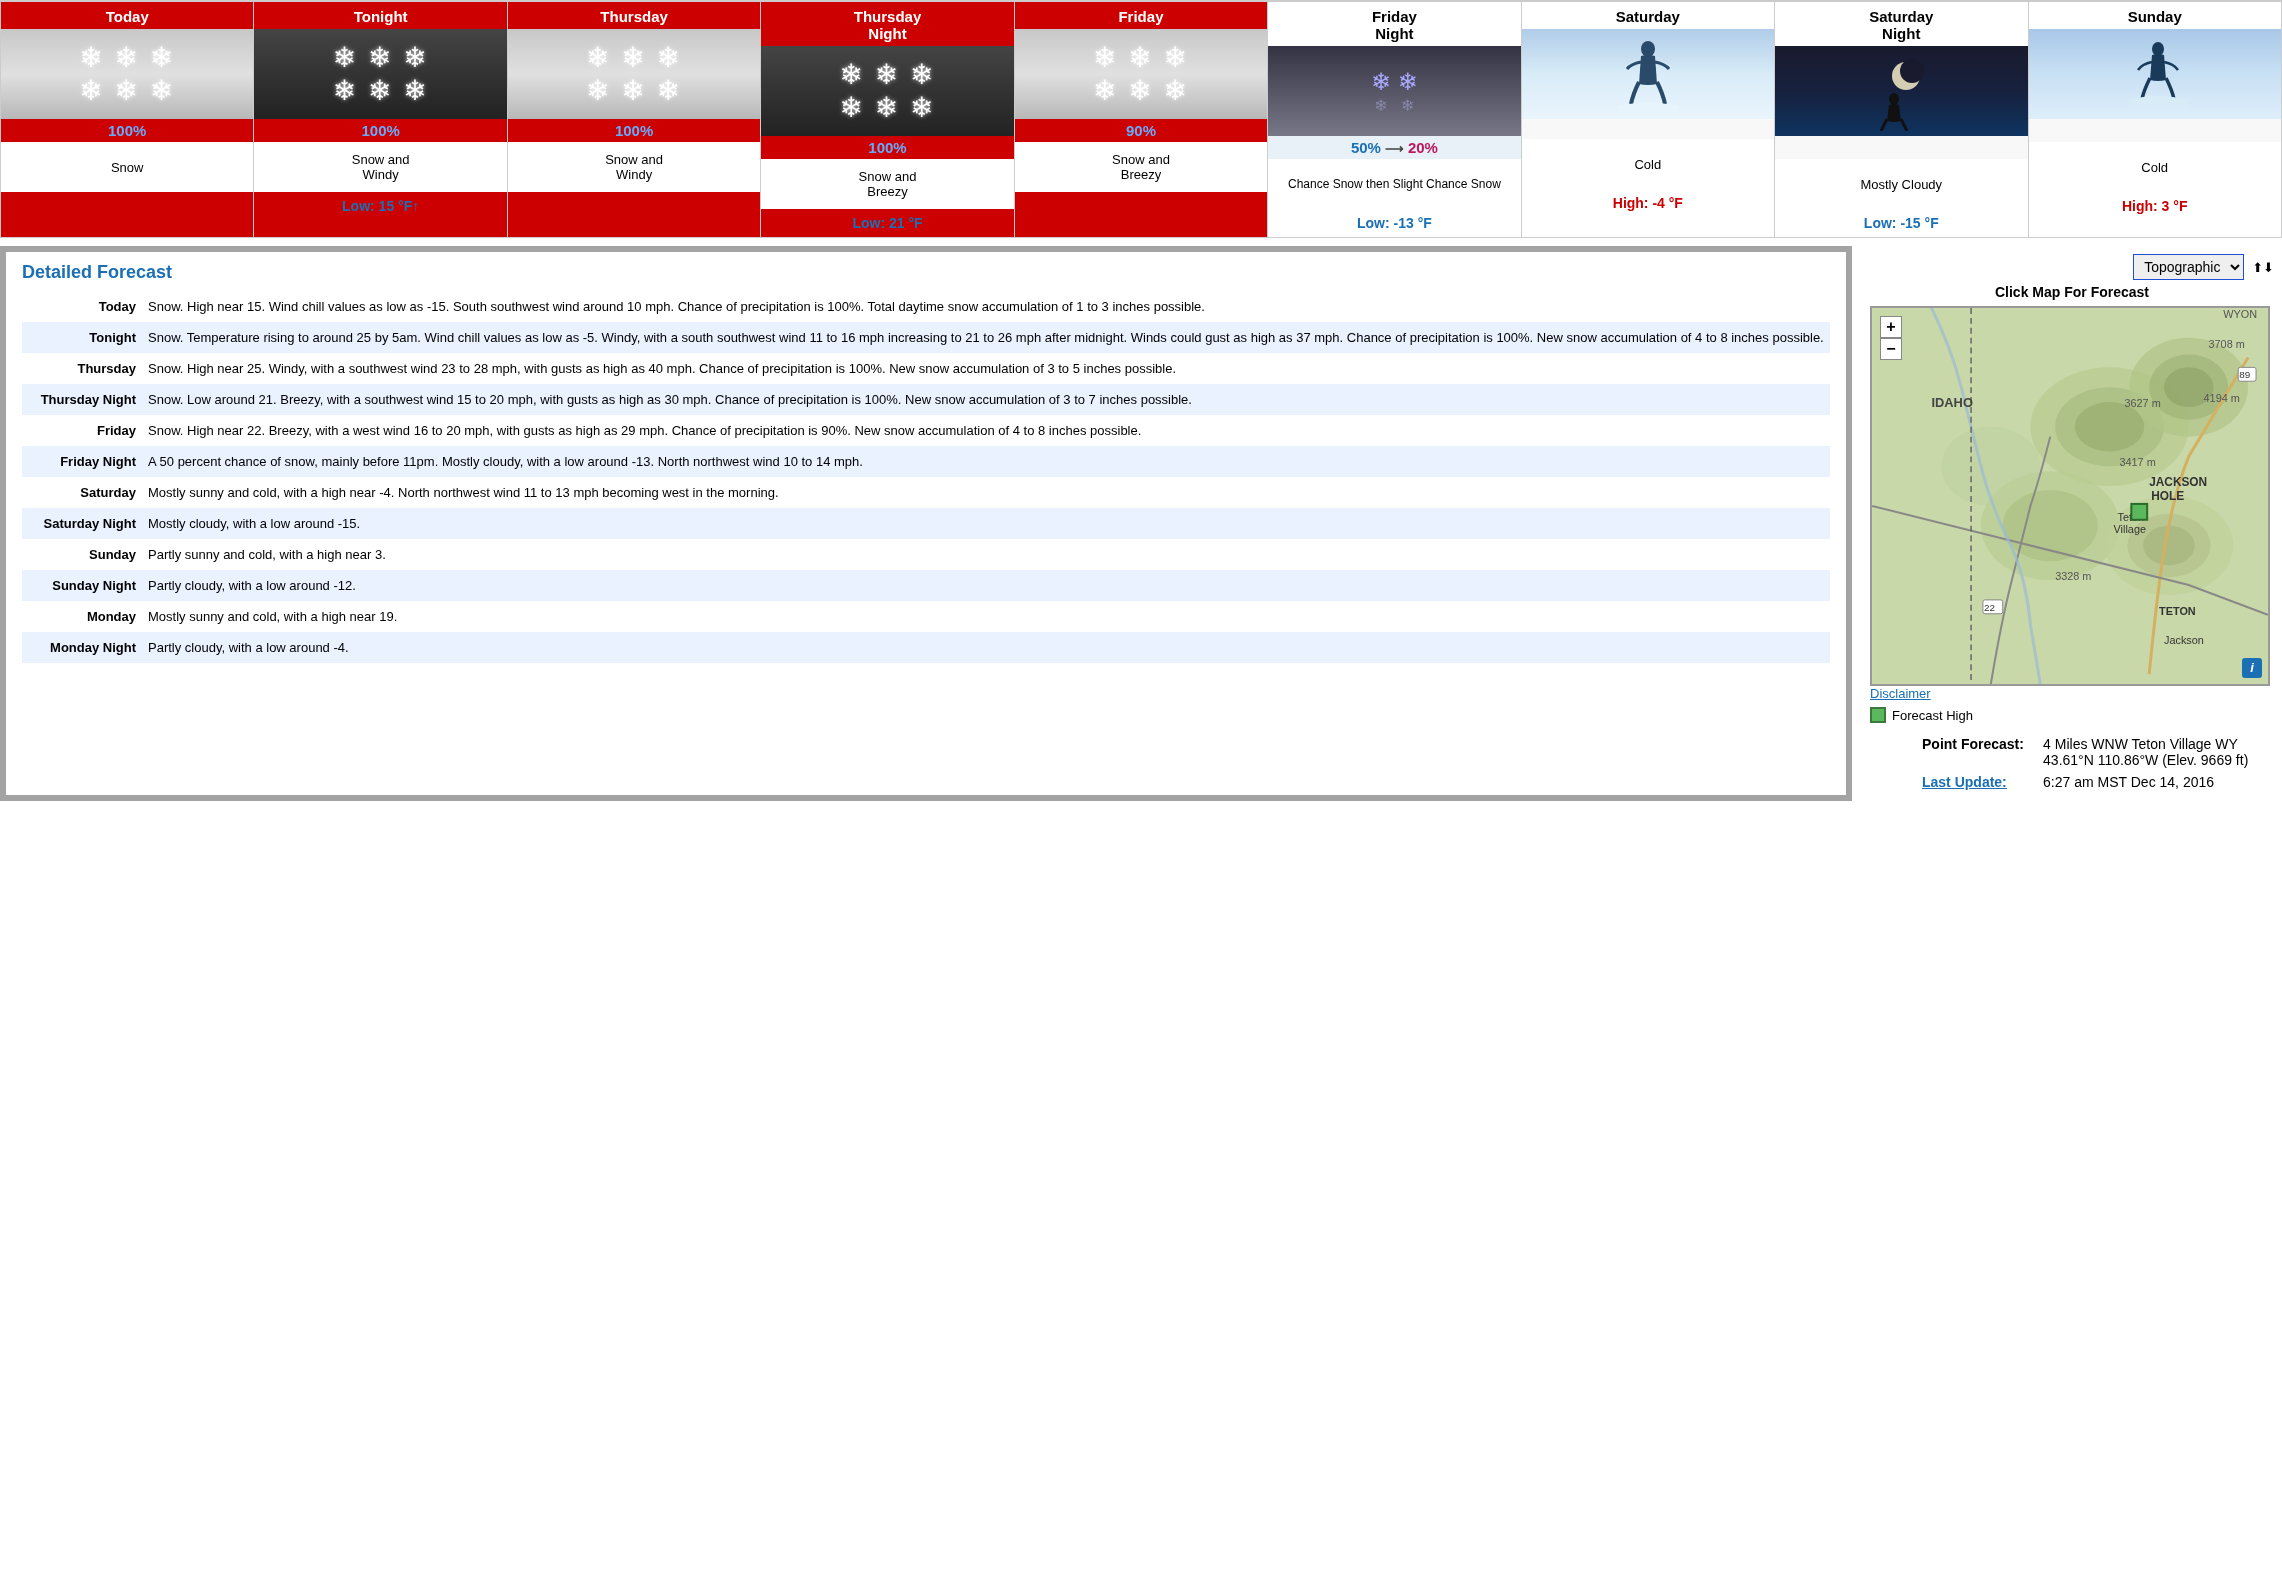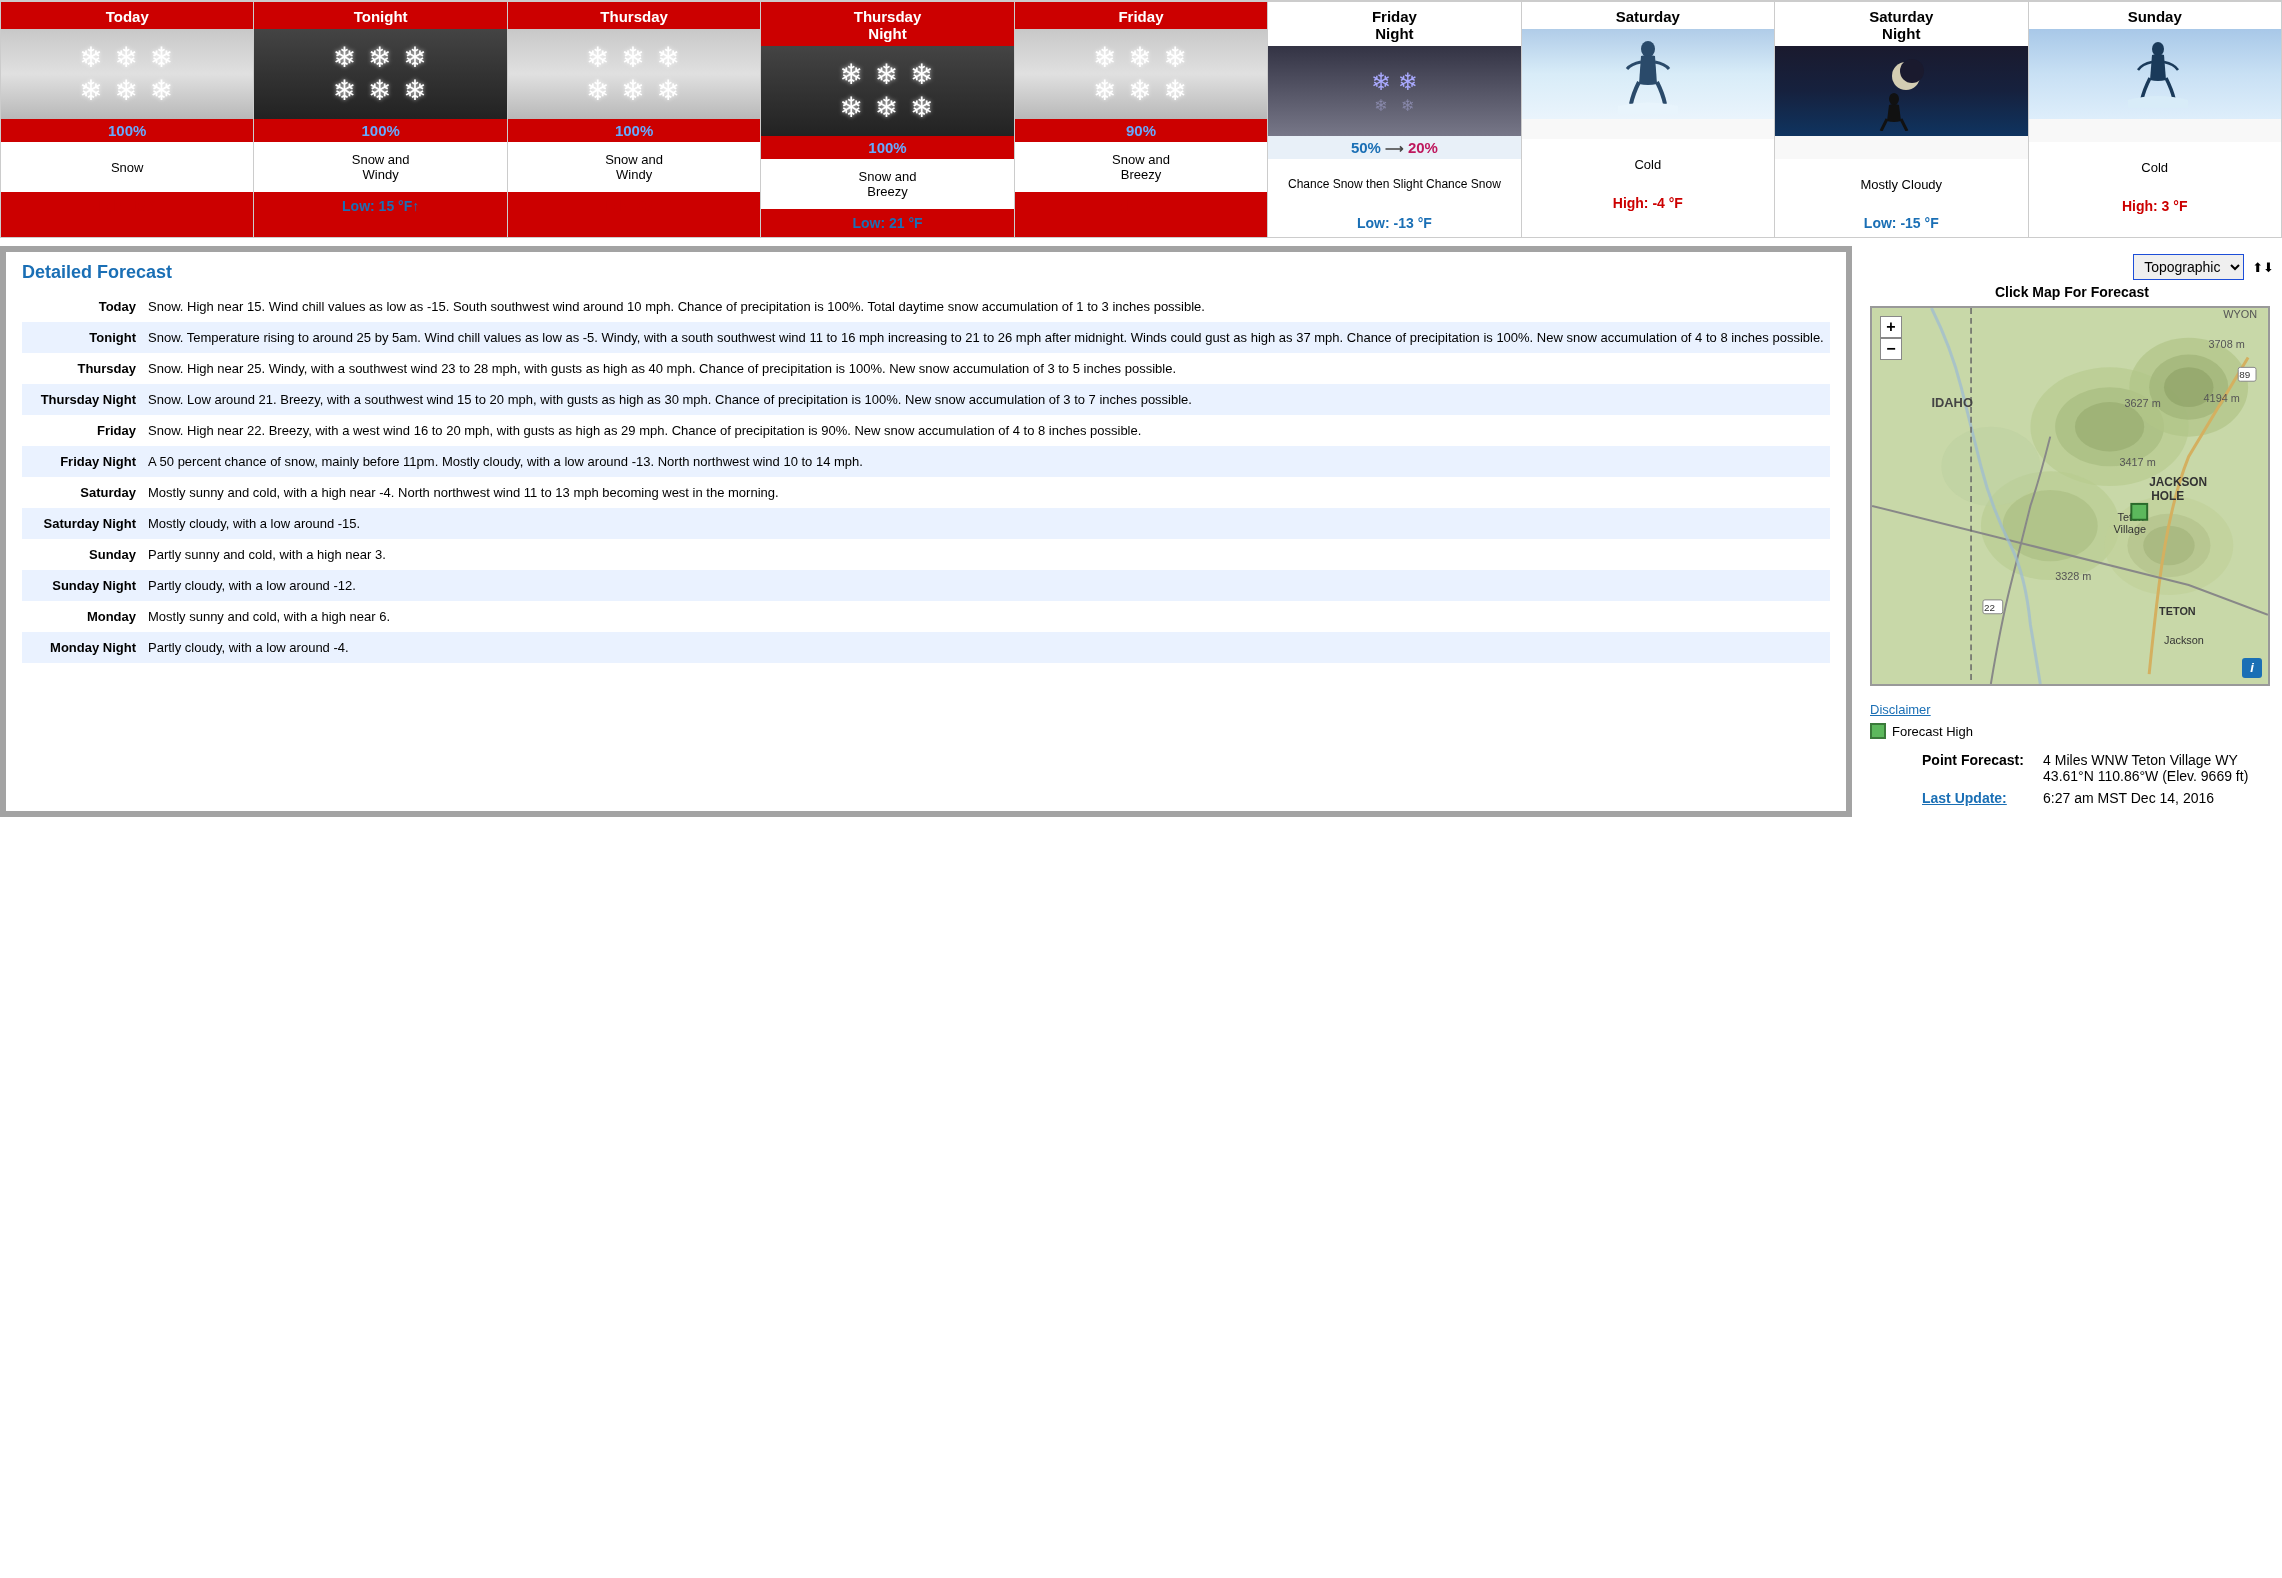--- a/index.html
+++ b/index.html
@@ -405,21 +405,21 @@
           <tr>
       <td class="period">Sunday</td>
       <td>Partly sunny and cold, with a high near 3.</td>
     </tr>
           <tr>
       <td class="period">Sunday Night</td>
       <td>Partly cloudy, with a low around -12.</td>
     </tr>
           <tr>
       <td class="period">Monday</td>
-      <td>Mostly sunny and cold, with a high near 6.</td>
+      <td>Mostly sunny and cold, with a high near 19.</td>
     </tr>
           <tr>
       <td class="period">Monday Night</td>
       <td>Partly cloudy, with a low around -4.</td>
     </tr>
         </tbody>
     </table>
   </div>
 
   <div class="map-section">
@@ -490,21 +490,21 @@
 
       
       <div class="map-controls-overlay">
         <button class="map-btn">+</button>
         <button class="map-btn">−</button>
       </div>
 
       <div class="map-info-btn">i</div>
     </div>
 
-    <div style="margin-top:16px;">
+    <div style="margin-top:0;">
       <span class="disclaimer-link">Disclaimer</span>
     </div>
     <div class="forecast-area-legend">
       <span class="green-square"></span>
       <span>Forecast High</span>
     </div>
 
     <div class="point-forecast-section">
       <table>
         <tbody>

